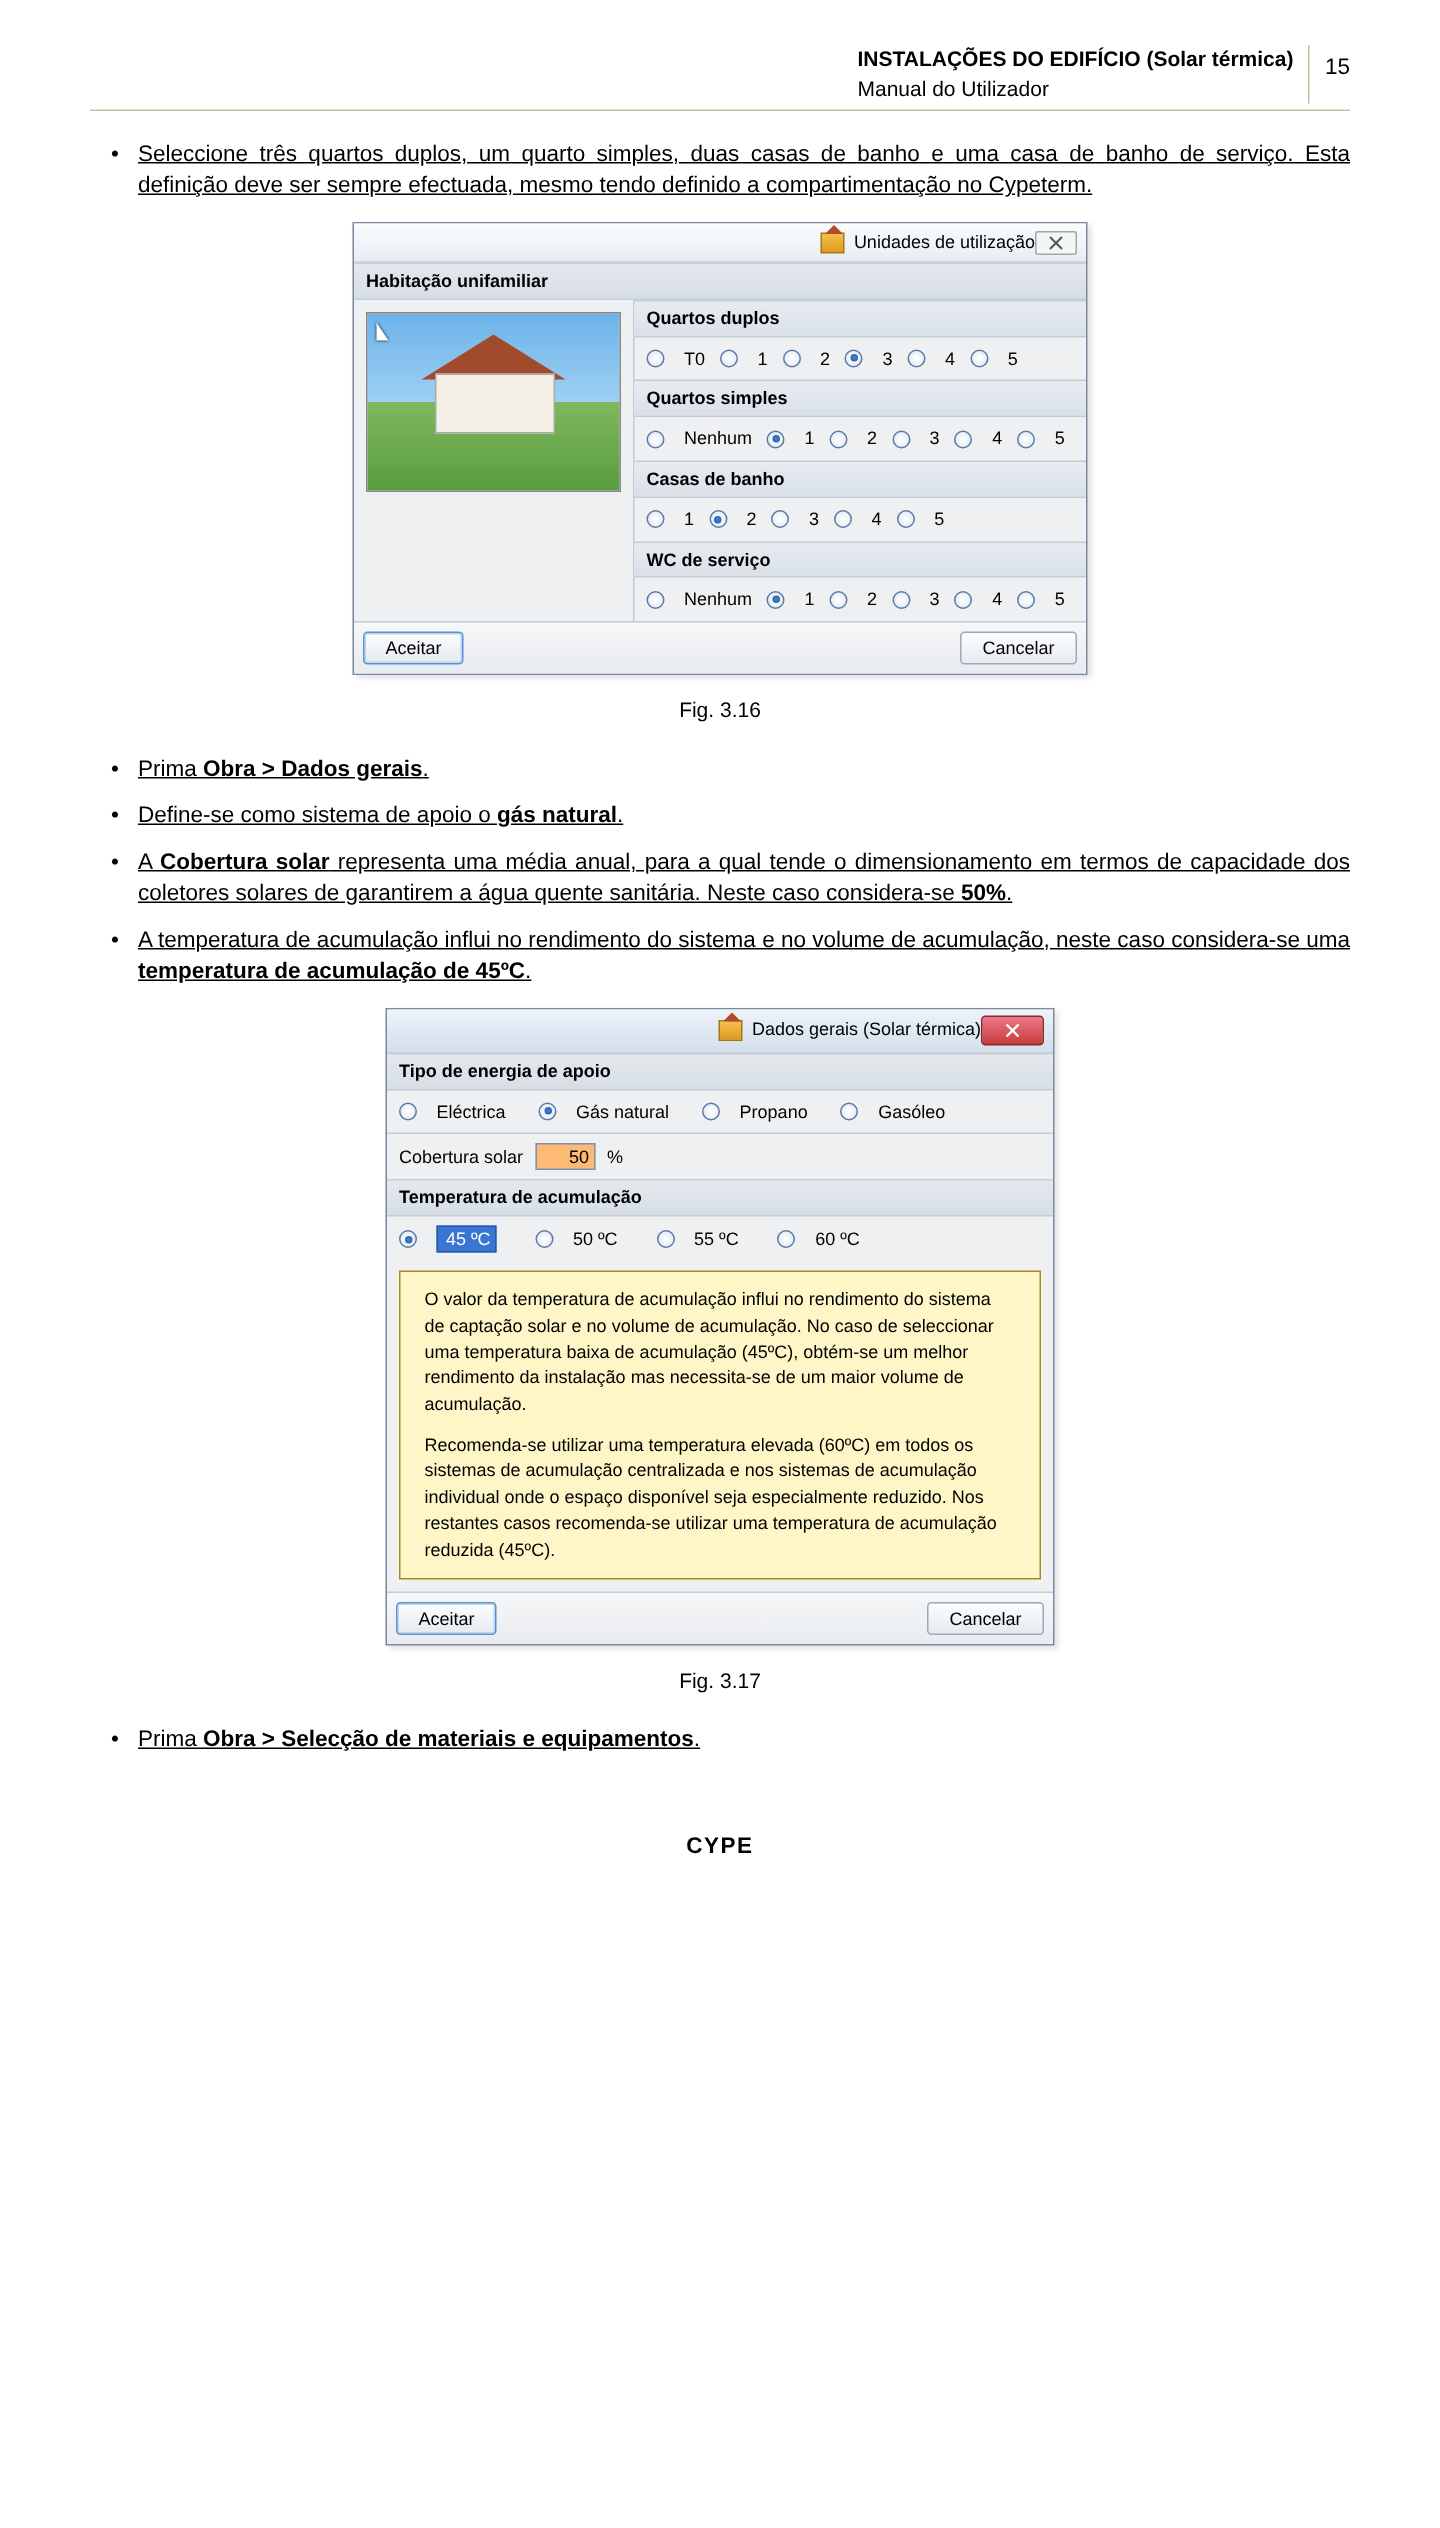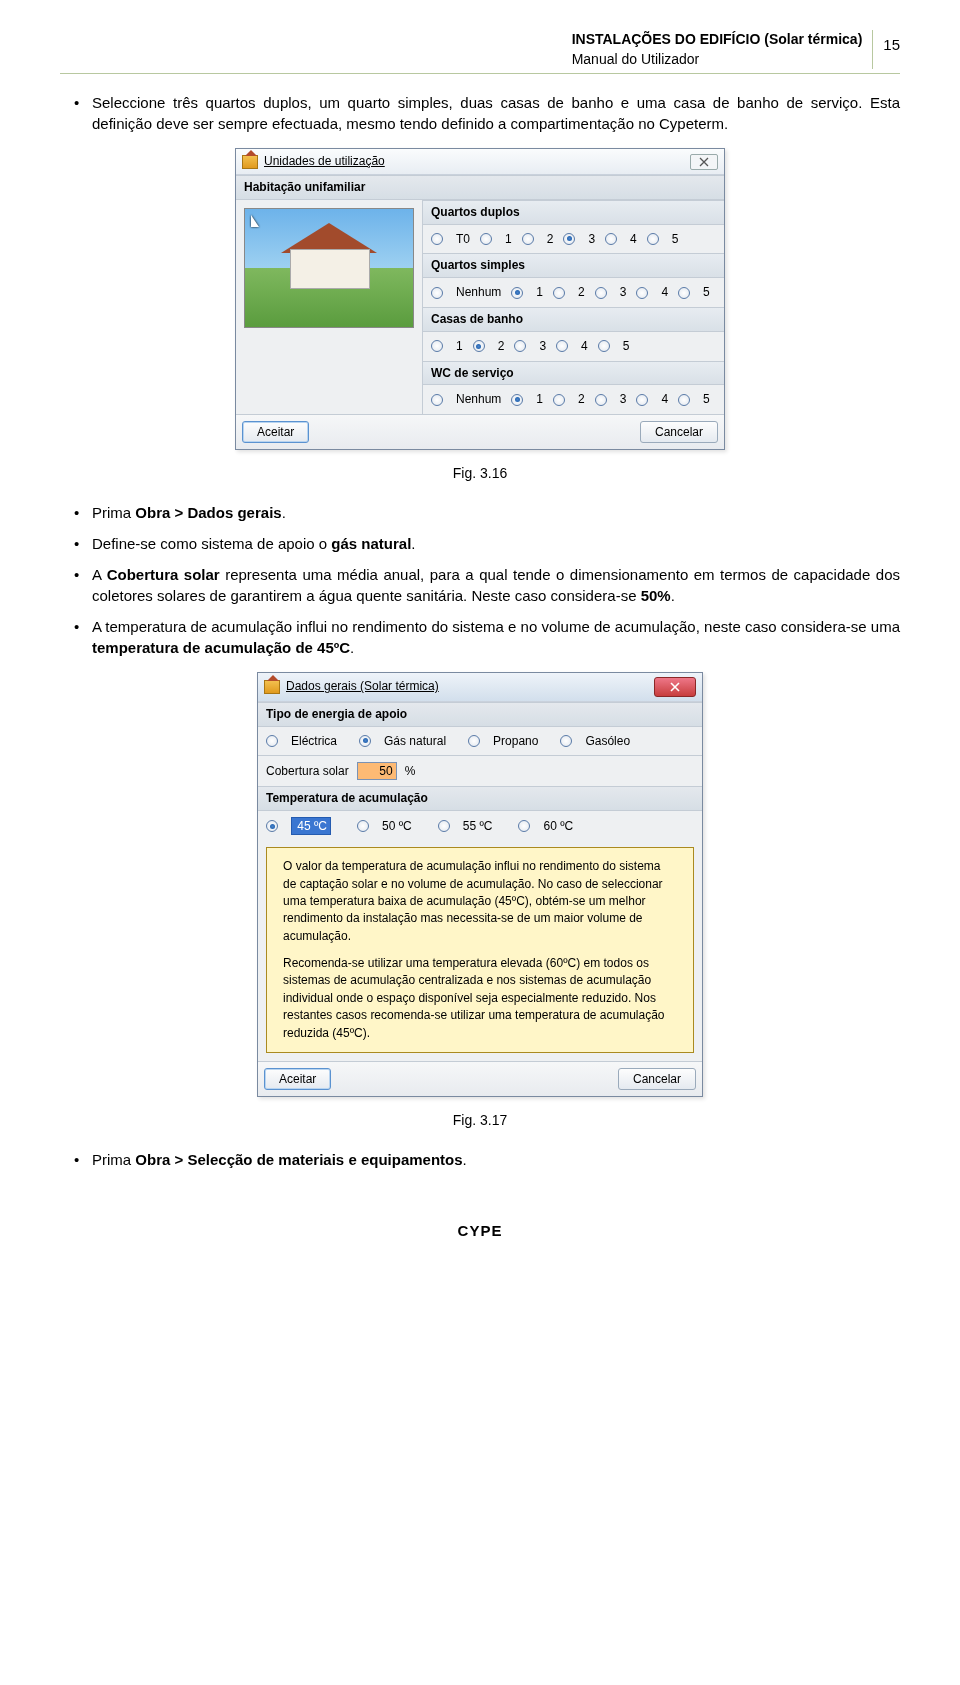--- a/index.html
+++ b/index.html
@@ -36,20 +36,21 @@
   .content { padding-top: 18px; }
   ul.bullets {
     list-style: none;
     padding: 0;
   }
   ul.bullets > li {
     position: relative;
     padding-left: 32px;
     margin-bottom: 10px;
     text-align: justify;
+    text-decoration: underline;
   }
   ul.bullets > li::before {
     content: "•";
     position: absolute;
     left: 14px;
     top: 0;
   }
   .bold { font-weight: bold; }
   .fig-caption {
     text-align: center;
@@ -64,25 +65,24 @@
     border: 1px solid #7a8aa0;
     background: #eef0f2;
     font-family: Tahoma, Arial, sans-serif;
     font-size: 12px;
     box-shadow: 2px 2px 4px rgba(0,0,0,0.12);
   }
   .dlg1 { width: 490px; }
   .titlebar {
     display: flex;
     align-items: center;
-    justify-content: space-between;
+    justify-content: flex-end;
     background: linear-gradient(#fafcfd,#e8edf3);
     border-bottom: 1px solid #c9d1dc;
     padding: 4px 6px;
-    text-decoration: underline;
   }
   .title-left { display: flex; align-items: center; gap: 6px; }
   .house-icon {
     width: 16px; height: 14px;
     background: linear-gradient(#f3c04e,#e09a1e);
     border: 1px solid #a87614;
     position: relative;
   }
   .house-icon::before {
     content:""; position:absolute; top:-6px; left:2px;

